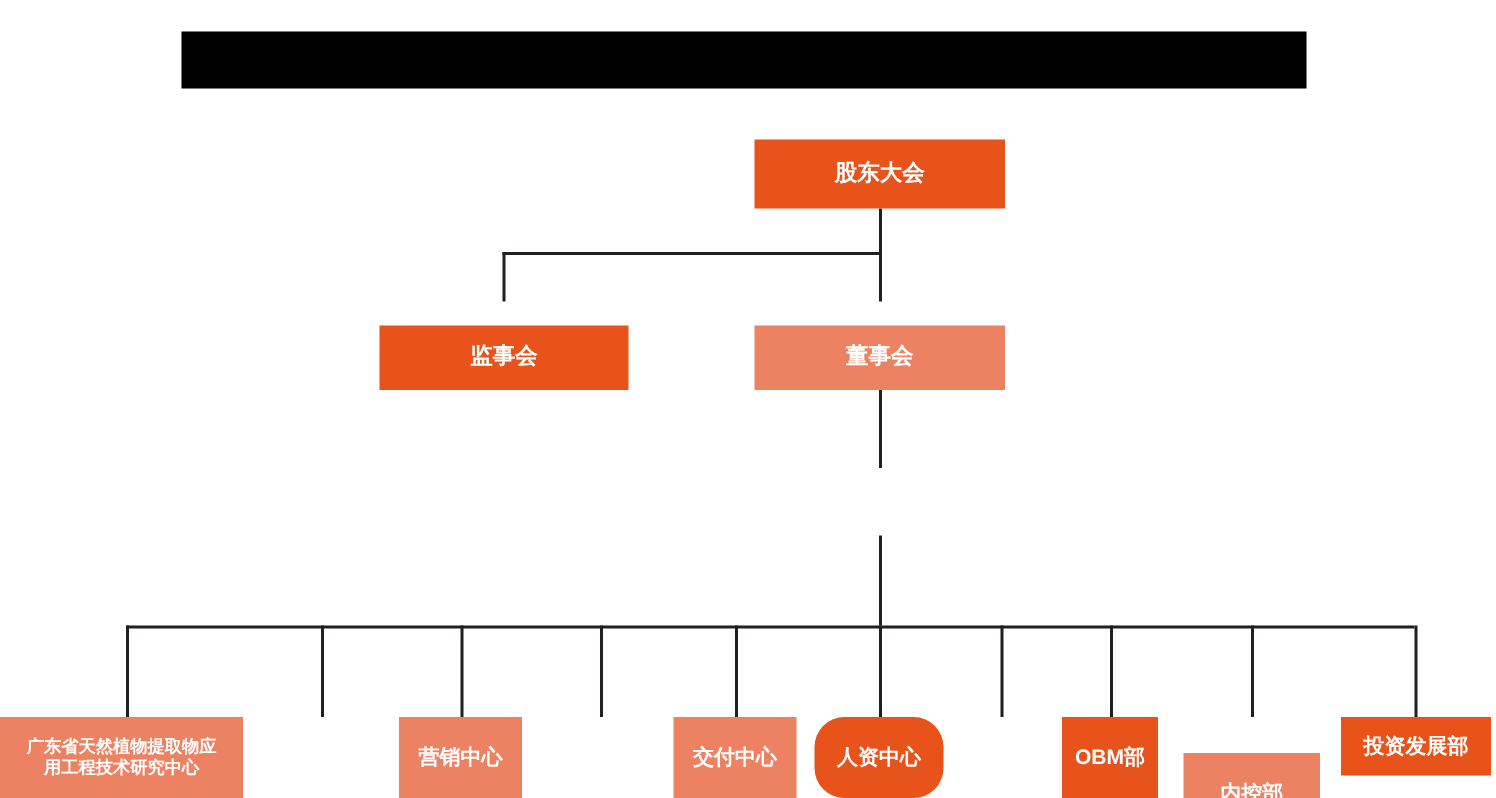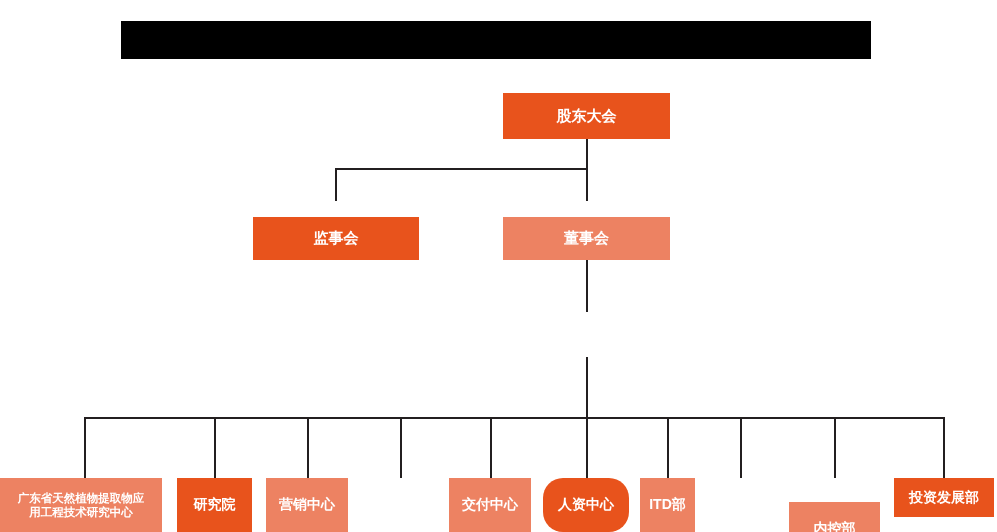--- a/index.html
+++ b/index.html
@@ -89,29 +89,28 @@
   <div class="node node-lvl2 light" style="left:503px; top:201px; width:167px; height:43px;">董事会</div>
 
 
   <div class="node node-leaf small light" style="left:0px; top:478px; width:162px; height:54px;">
     <span style="display:block;">
       <span>广东省天然植物提取物应</span><br>
       <span>用工程技术研究中心</span>
     </span>
   </div>
 
-  <div class="node node-leaf bright" style="left:177px; top:478px; width:75px; height:54px;">研究院</div>
 
   <div class="node node-leaf light" style="left:266px; top:478px; width:82px; height:54px;">营销中心</div>
 
 
   <div class="node node-leaf light" style="left:449px; top:478px; width:82px; height:54px;">交付中心</div>
 
   <div class="node node-leaf bright" style="left:543px; top:478px; width:86px; height:54px;border-radius:20px;">人资中心</div>
 
-  <div class="node node-leaf light" style="left:640px; top:478px; width:55px; height:54px;">ITD部</div>
 
+  <div class="node node-leaf bright" style="left:708px; top:478px; width:64px; height:54px;">OBM部</div>
 
   <div class="node node-leaf light" style="left:789px; top:478px; width:91px; height:54px;margin-top:24px;">内控部</div>
 
   <div class="node node-leaf bright" style="left:894px; top:478px; width:100px; height:39px;">投资发展部</div>
 
 </div>
 
 </body></html>

